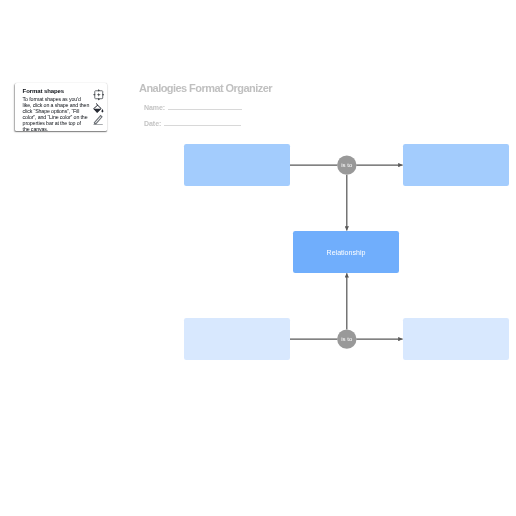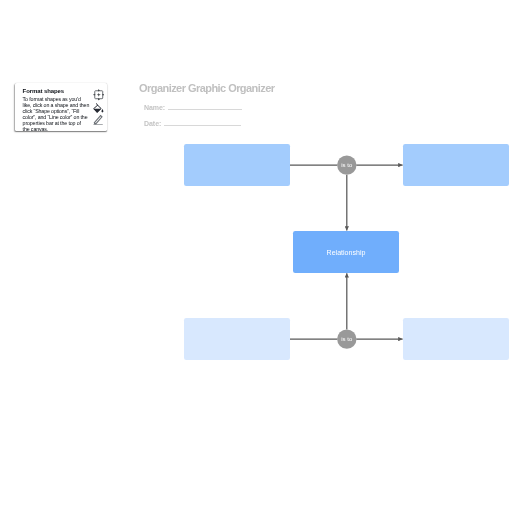--- a/index.html
+++ b/index.html
@@ -71,21 +71,21 @@
         <svg width="10.4" height="11.2" viewBox="0 0 104 112">
           <path d="M14 86 L76 16 L90 29 L28 99 Z" fill="none" stroke="#6e7278" stroke-width="11" stroke-linejoin="miter"></path>
           <path d="M6 104 L28 99 L14 86 Z" fill="#6e7278"></path>
           <path d="M70 10 L84 24" stroke="#6e7278" stroke-width="8" fill="none"></path>
           <path d="M10 106 L94 106" stroke="#6e7278" stroke-width="6.5" stroke-linecap="round" fill="none"></path>
         </svg>
       </span>
     </div>
   </div>
 
-  <div class="title">Organizer Graphic Organizer</div>
+  <div class="title">Analogies Format Organizer</div>
   <div class="field" style="left:144px;top:104.3px">
     <span class="lbl">Name:</span>
   </div>
   <span class="rule" style="left:168px;top:109.2px;width:74px"></span>
   <div class="field" style="left:144px;top:119.8px">
     <span class="lbl">Date:</span>
   </div>
   <span class="rule" style="left:164px;top:125.2px;width:77px"></span>
 
   <svg class="wires" viewBox="0 0 516 516">

